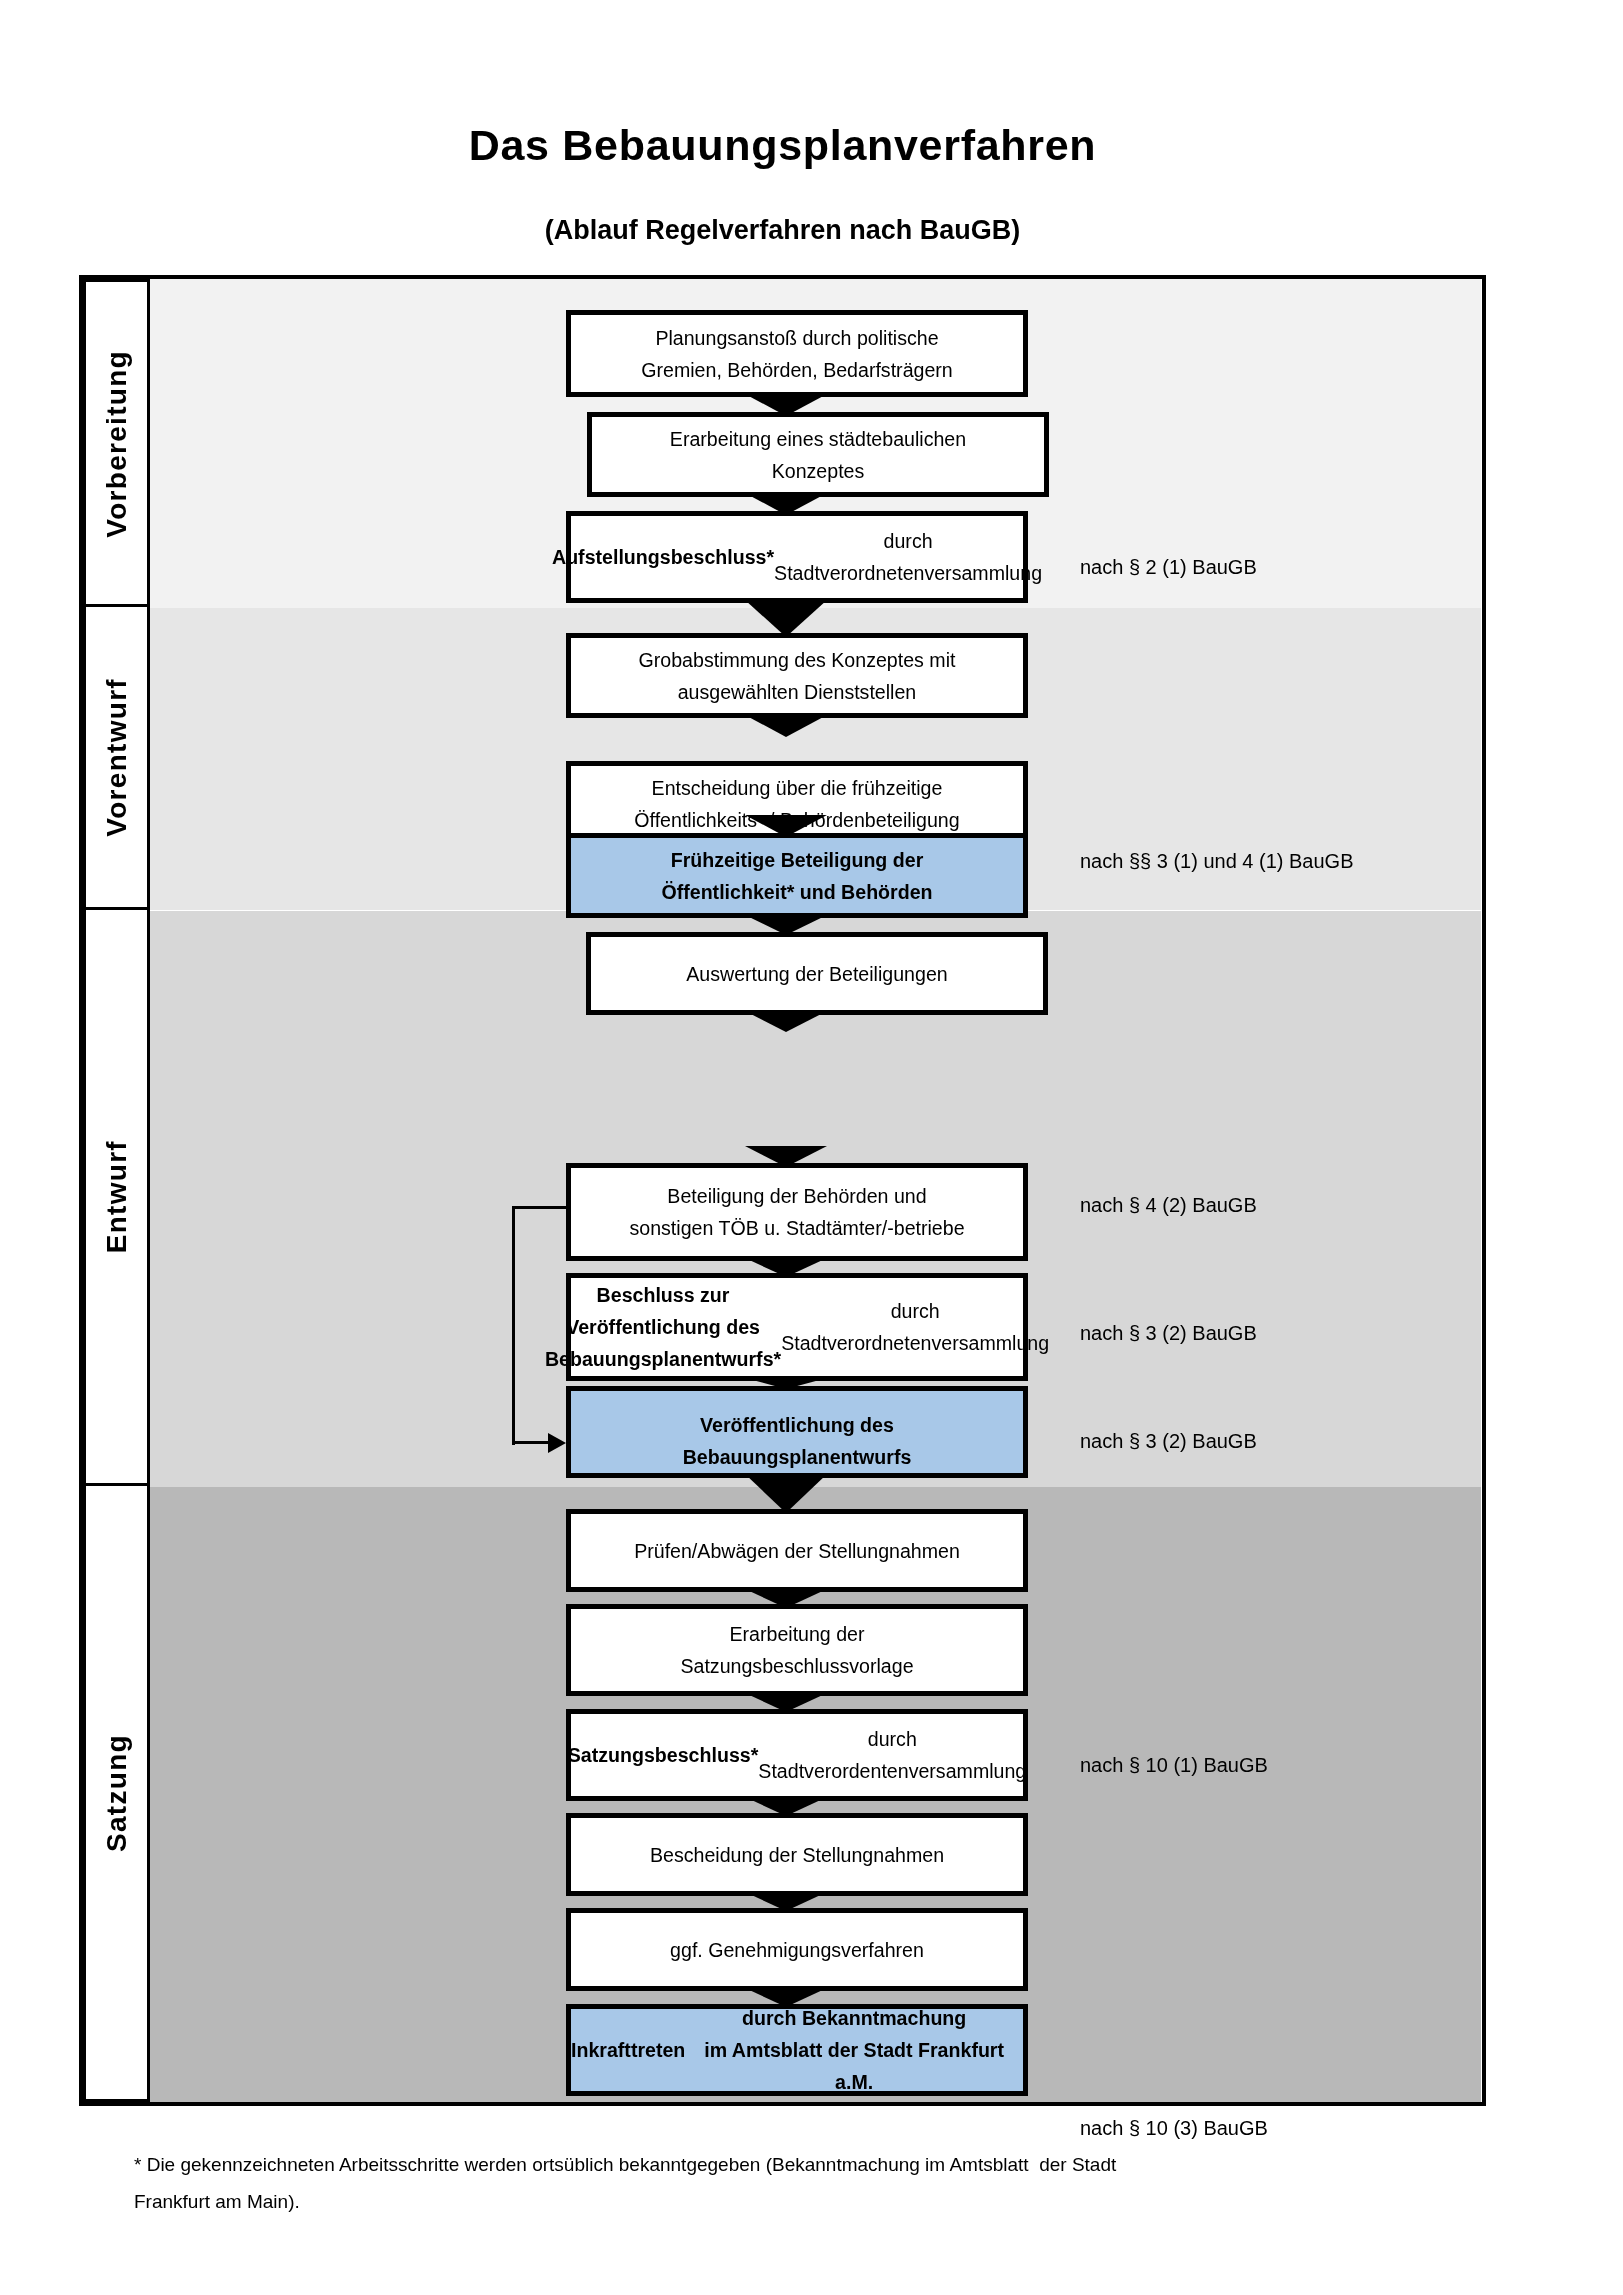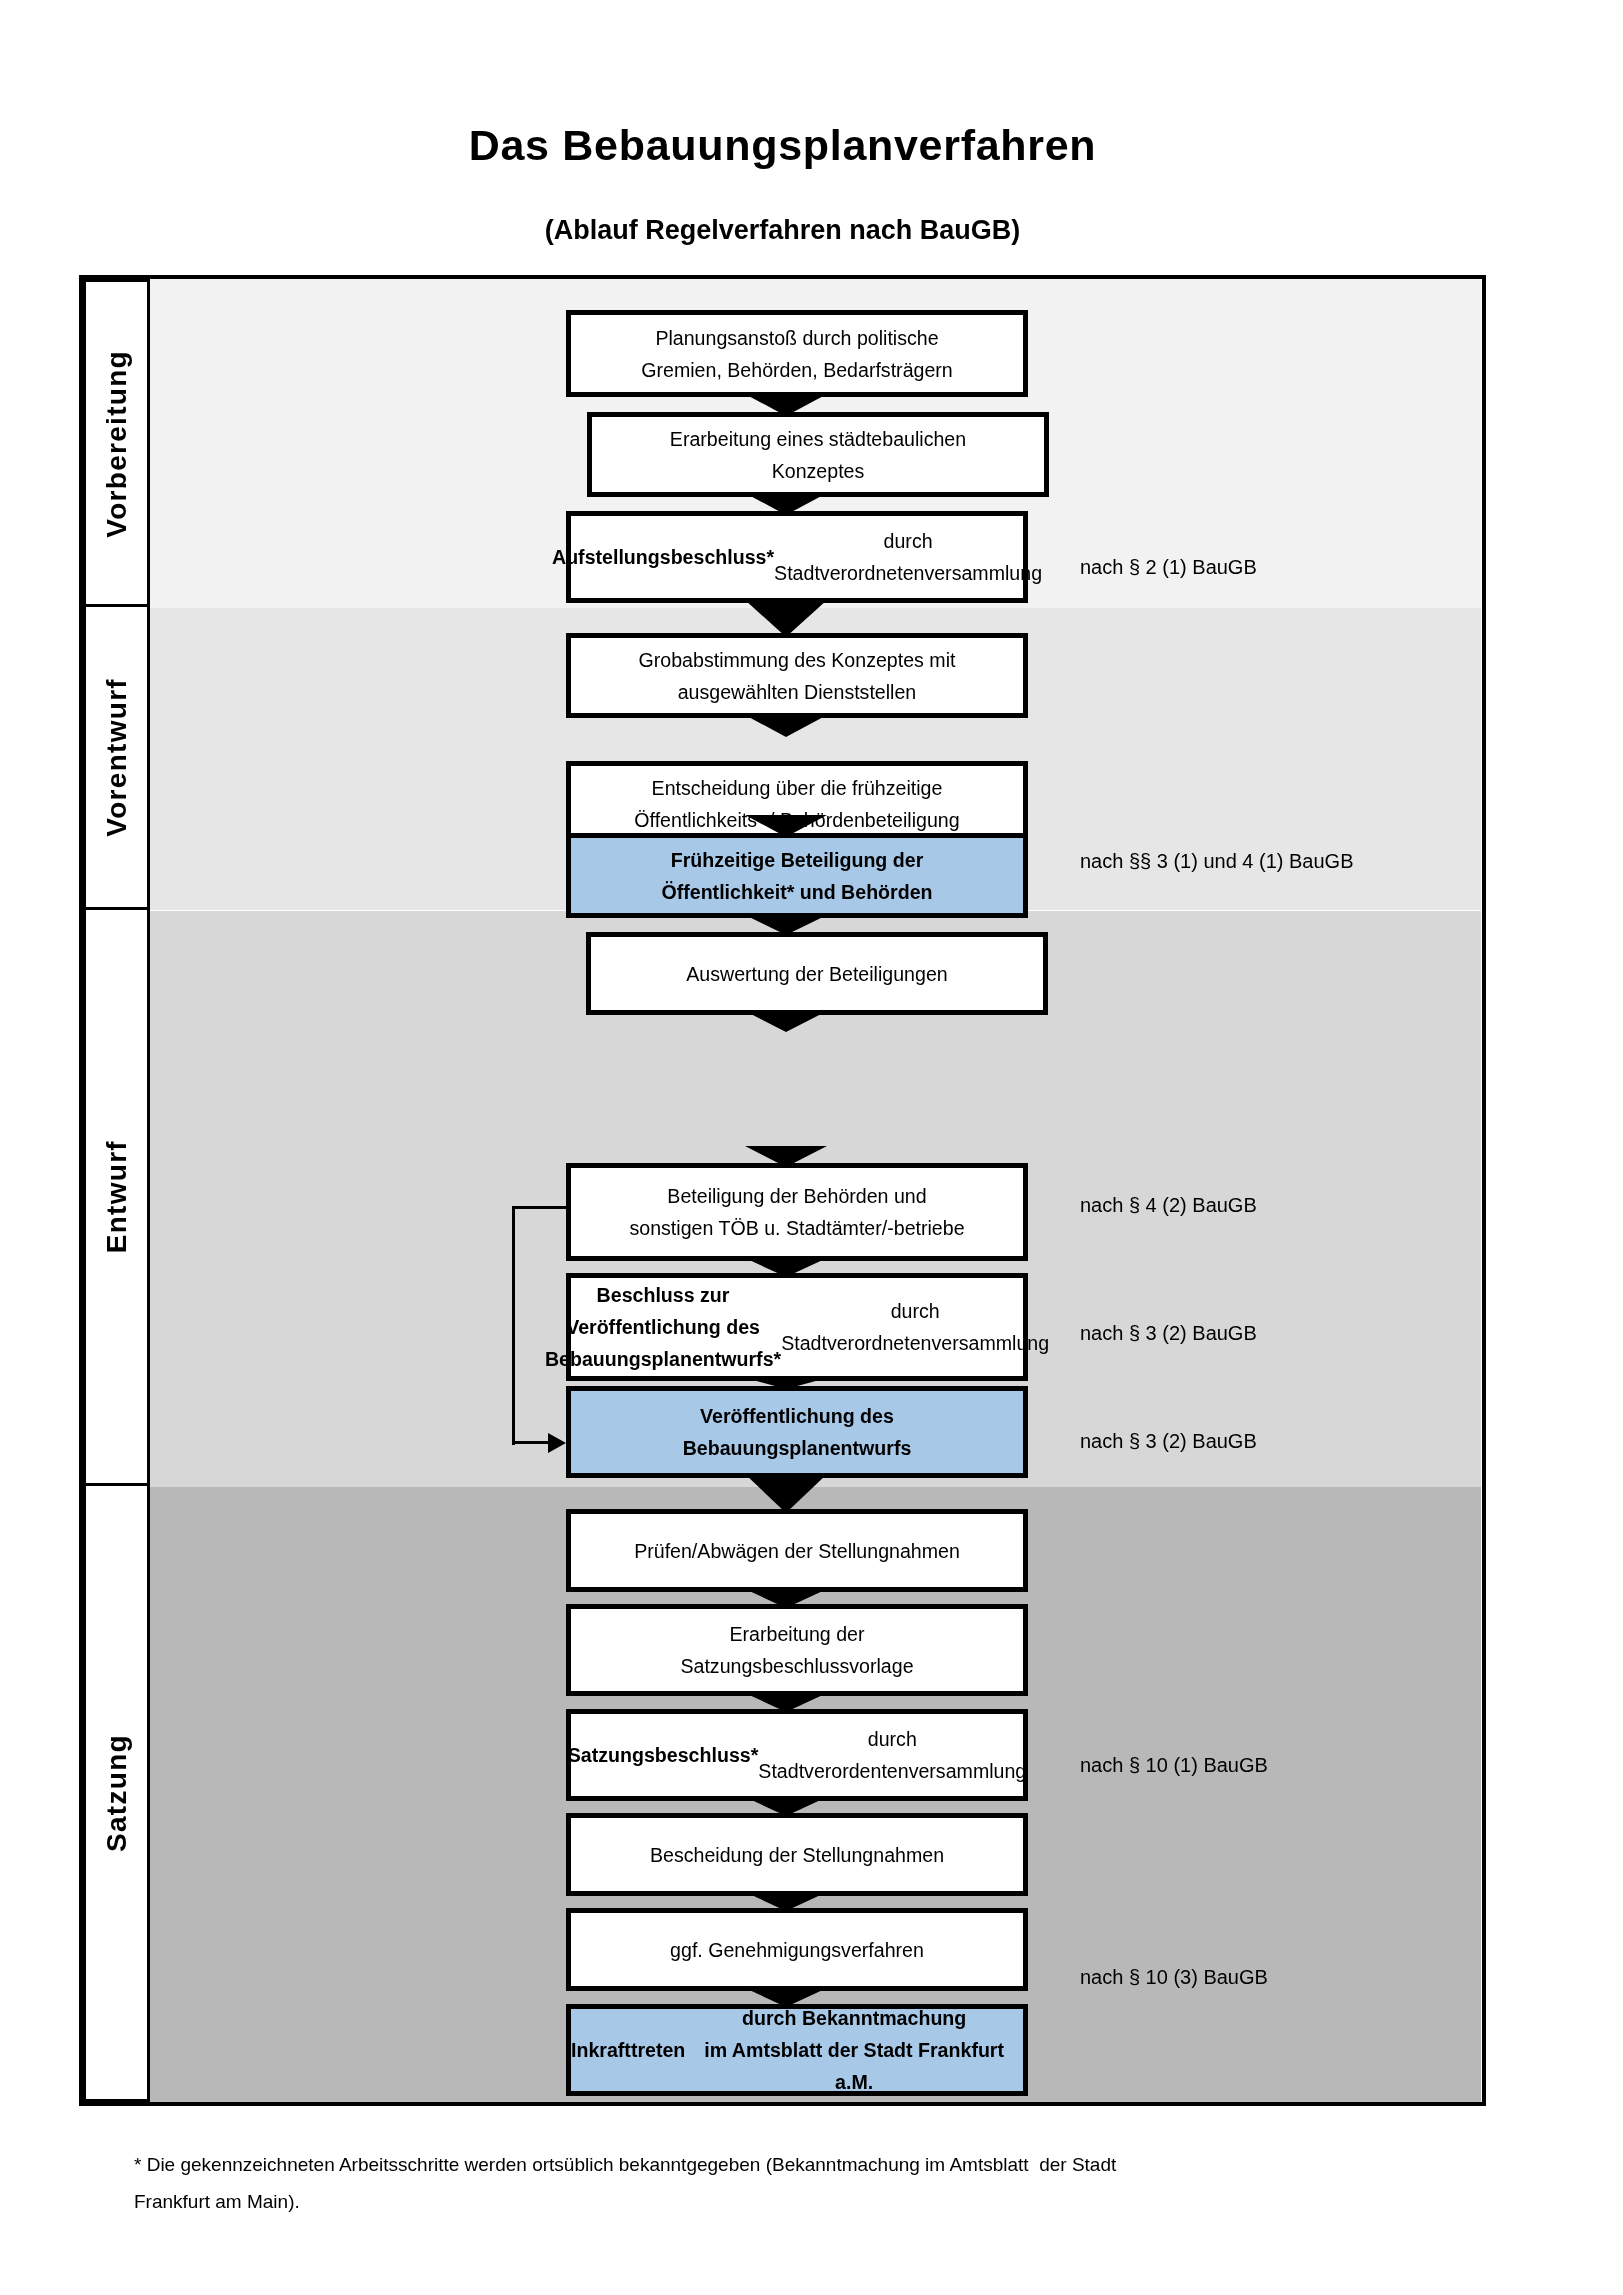--- a/index.html
+++ b/index.html
@@ -89,40 +89,40 @@
         <div class="arrow" style="left: 662px; top: 867px; border-top: 21px solid rgb(0, 0, 0);"></div>
         <div class="step" style="top: 884px; height: 88px;"><span>Beteiligung der Behörden und
 sonstigen TÖB u. Stadtämter/-betriebe</span></div>
         <div class="arrow" style="left: 662px; top: 979px; border-top: 19px solid rgb(0, 0, 0);"></div>
         <div class="ref" style="top: 915px;">nach § 4 (2) BauGB</div>
         <div class="step" style="top: 994px; height: 98px;"><b>Beschluss zur Veröffentlichung des
 Bebauungsplanentwurfs*</b><span> durch
 Stadtverordnetenversammlung</span></div>
         <div class="arrow" style="left: 662px; top: 1099px; border-top: 11.8px solid rgb(0, 0, 0);"></div>
         <div class="ref" style="top: 1043px;">nach § 3 (2) BauGB</div>
-        <div class="step blue" style="top: 1107px; height: 82px;"><b>Veröffentlichung des
+        <div class="step blue" style="top: 1107px; height: 82px; align-items: flex-end;"><b>Veröffentlichung des
 Bebauungsplanentwurfs</b></div>
         <div class="arrow" style="left: 662px; top: 1195px; border-top: 39px solid rgb(0, 0, 0);"></div>
         <div class="ref" style="top: 1151px;">nach § 3 (2) BauGB</div>
         <div class="step" style="top: 1230px; height: 73px;"><span>Prüfen/Abwägen der Stellungnahmen</span></div>
         <div class="arrow" style="left: 662px; top: 1310px; border-top: 19.6px solid rgb(0, 0, 0);"></div>
         <div class="step" style="top: 1325px; height: 82px;"><span>Erarbeitung der
 Satzungsbeschlussvorlage</span></div>
         <div class="arrow" style="left: 662px; top: 1414px; border-top: 19.6px solid rgb(0, 0, 0);"></div>
         <div class="step" style="top: 1430px; height: 82px;"><b>Satzungsbeschluss*</b><span> durch
 Stadtverordentenversammlung</span></div>
         <div class="arrow" style="left: 662px; top: 1518px; border-top: 19.6px solid rgb(0, 0, 0);"></div>
         <div class="ref" style="top: 1475px;">nach § 10 (1) BauGB</div>
         <div class="step" style="top: 1534px; height: 73px;"><span>Bescheidung der Stellungnahmen</span></div>
         <div class="arrow" style="left: 662px; top: 1613px; border-top: 19.6px solid rgb(0, 0, 0);"></div>
         <div class="step" style="top: 1629px; height: 73px;"><span>ggf. Genehmigungsverfahren</span></div>
         <div class="arrow" style="left: 662px; top: 1709px; border-top: 19.6px solid rgb(0, 0, 0);"></div>
         <div class="step blue" style="top: 1725px; height: 82px;"><b>Inkrafttreten</b><span> durch Bekanntmachung
 im Amtsblatt der Stadt Frankfurt a.M.</span></div>
-        <div class="ref" style="top: 1687px;">nach § 10 (3) BauGB</div>
+        <div class="ref" style="top: 1838px;">nach § 10 (3) BauGB</div>
         <div class="bracket" style="left: 429px; top: 927px; width: 54px; height: 3.3px;"></div>
         <div class="bracket" style="left: 429px; top: 927px; width: 3.3px; height: 239px;"></div>
         <div class="bracket" style="left: 429px; top: 1162px; width: 39px; height: 3.3px;"></div>
         <div class="bracket-head" style="left: 465px; top: 1154px;"></div>
       </div>
   </div>
 
   <div class="footnote">* Die gekennzeichneten Arbeitsschritte werden ortsüblich bekanntgegeben (Bekanntmachung im Amtsblatt  der Stadt
 Frankfurt am Main).</div>
 </div>

